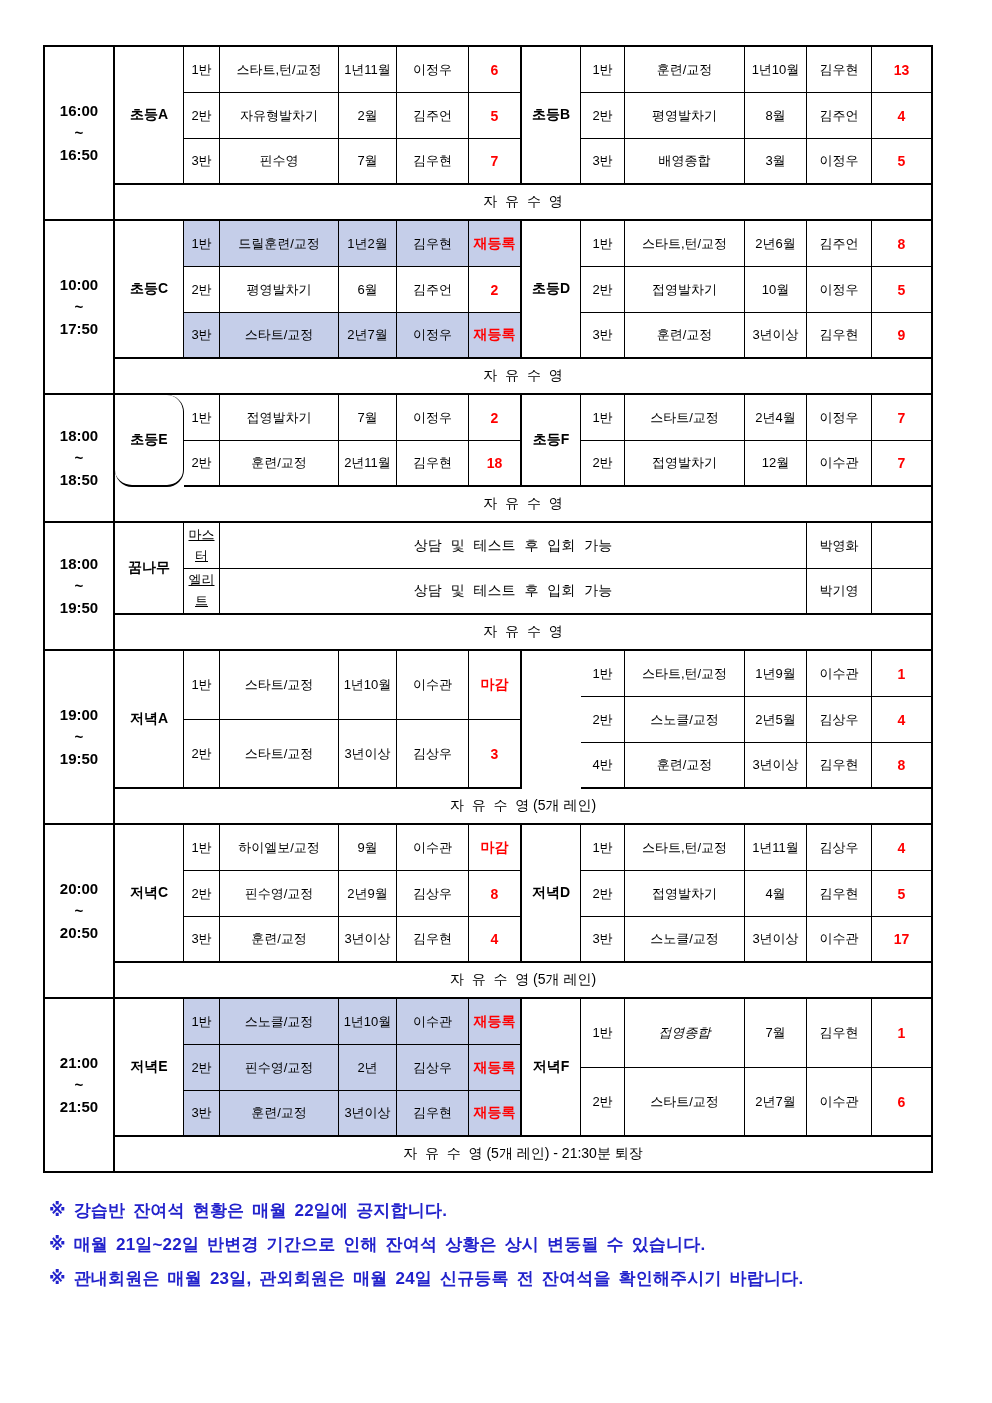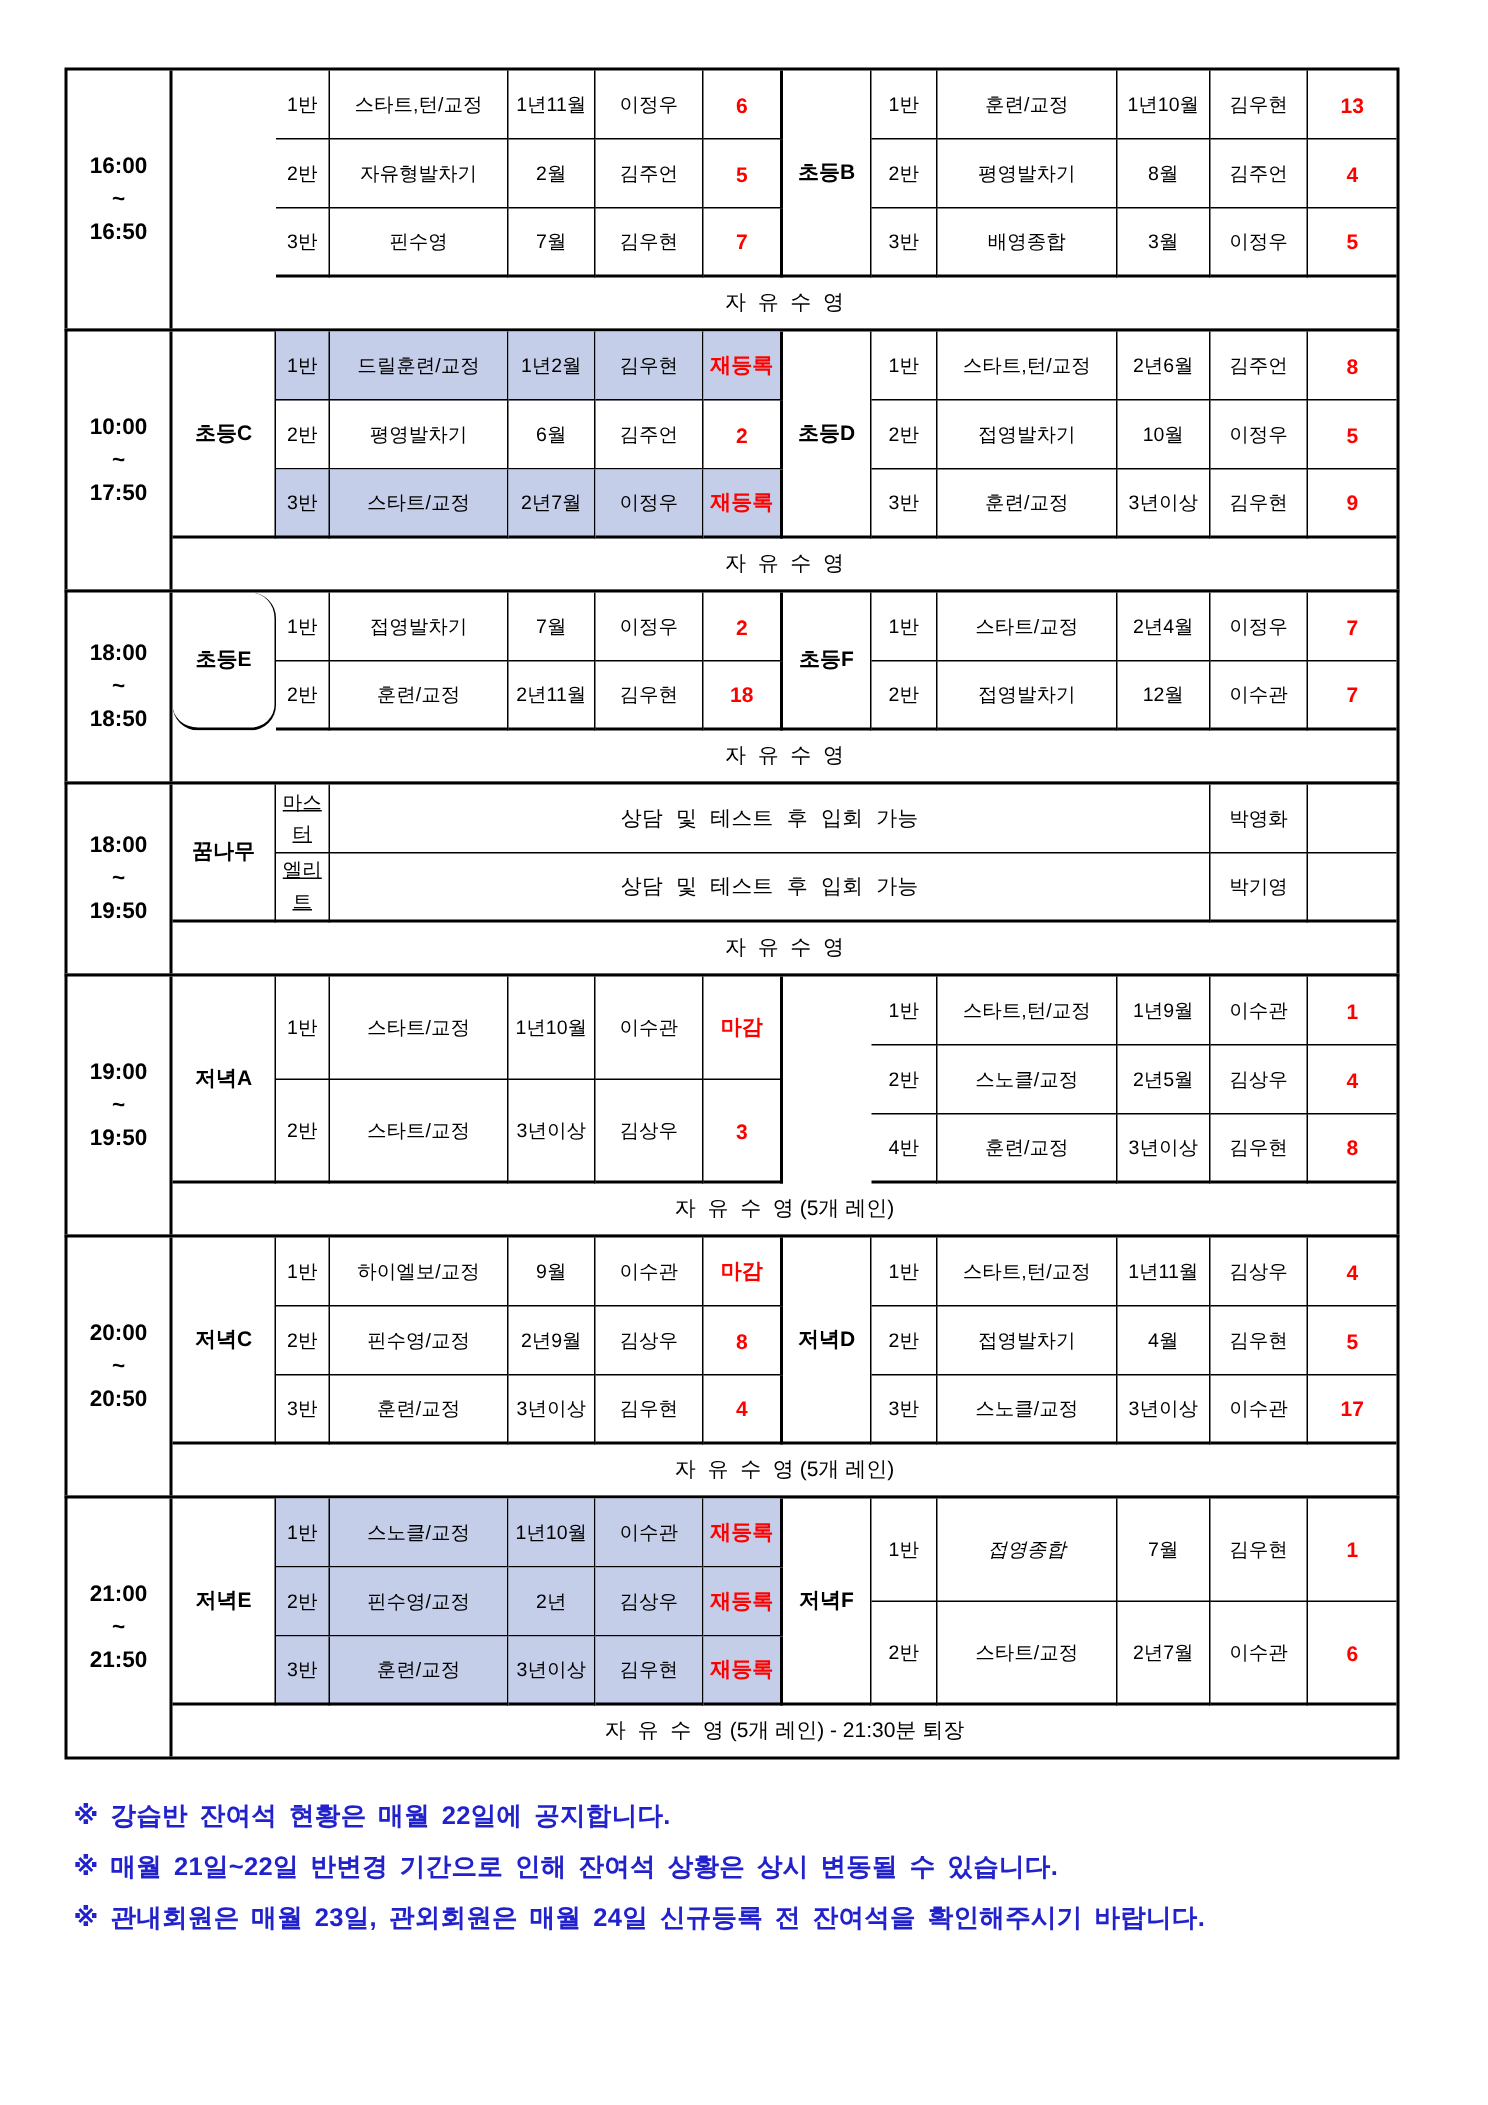--- a/index.html
+++ b/index.html
@@ -24,20 +24,21 @@
 </style>
 </head>
 <body>
 
 <div class="page">
   <div id="schedule">
       <div class="block" style="grid-template-columns: 70px 69px 36px 119px 58px 72px 53px 59px 44px 120px 62px 65px 59px; grid-template-rows: repeat(3, 46px) 34px;">
         <div class="cell time tr2 nb" style="grid-area: 1 / 1 / span 4 / span 1;">16:00
 ~
 16:50</div>
+        <div class="cell group ab" style="grid-area: 1 / 2 / span 3 / span 1;">초등A</div>
         <div class="cell" style="grid-area: 1 / 3 / span 1 / span 1;">1반</div>
         <div class="cell" style="grid-area: 1 / 4 / span 1 / span 1;">스타트,턴/교정</div>
         <div class="cell" style="grid-area: 1 / 5 / span 1 / span 1;">1년11월</div>
         <div class="cell" style="grid-area: 1 / 6 / span 1 / span 1;">이정우</div>
         <div class="cell seats tr2" style="grid-area: 1 / 7 / span 1 / span 1;">6</div>
         <div class="cell" style="grid-area: 2 / 3 / span 1 / span 1;">2반</div>
         <div class="cell" style="grid-area: 2 / 4 / span 1 / span 1;">자유형발차기</div>
         <div class="cell" style="grid-area: 2 / 5 / span 1 / span 1;">2월</div>
         <div class="cell" style="grid-area: 2 / 6 / span 1 / span 1;">김주언</div>
         <div class="cell seats tr2" style="grid-area: 2 / 7 / span 1 / span 1;">5</div>

